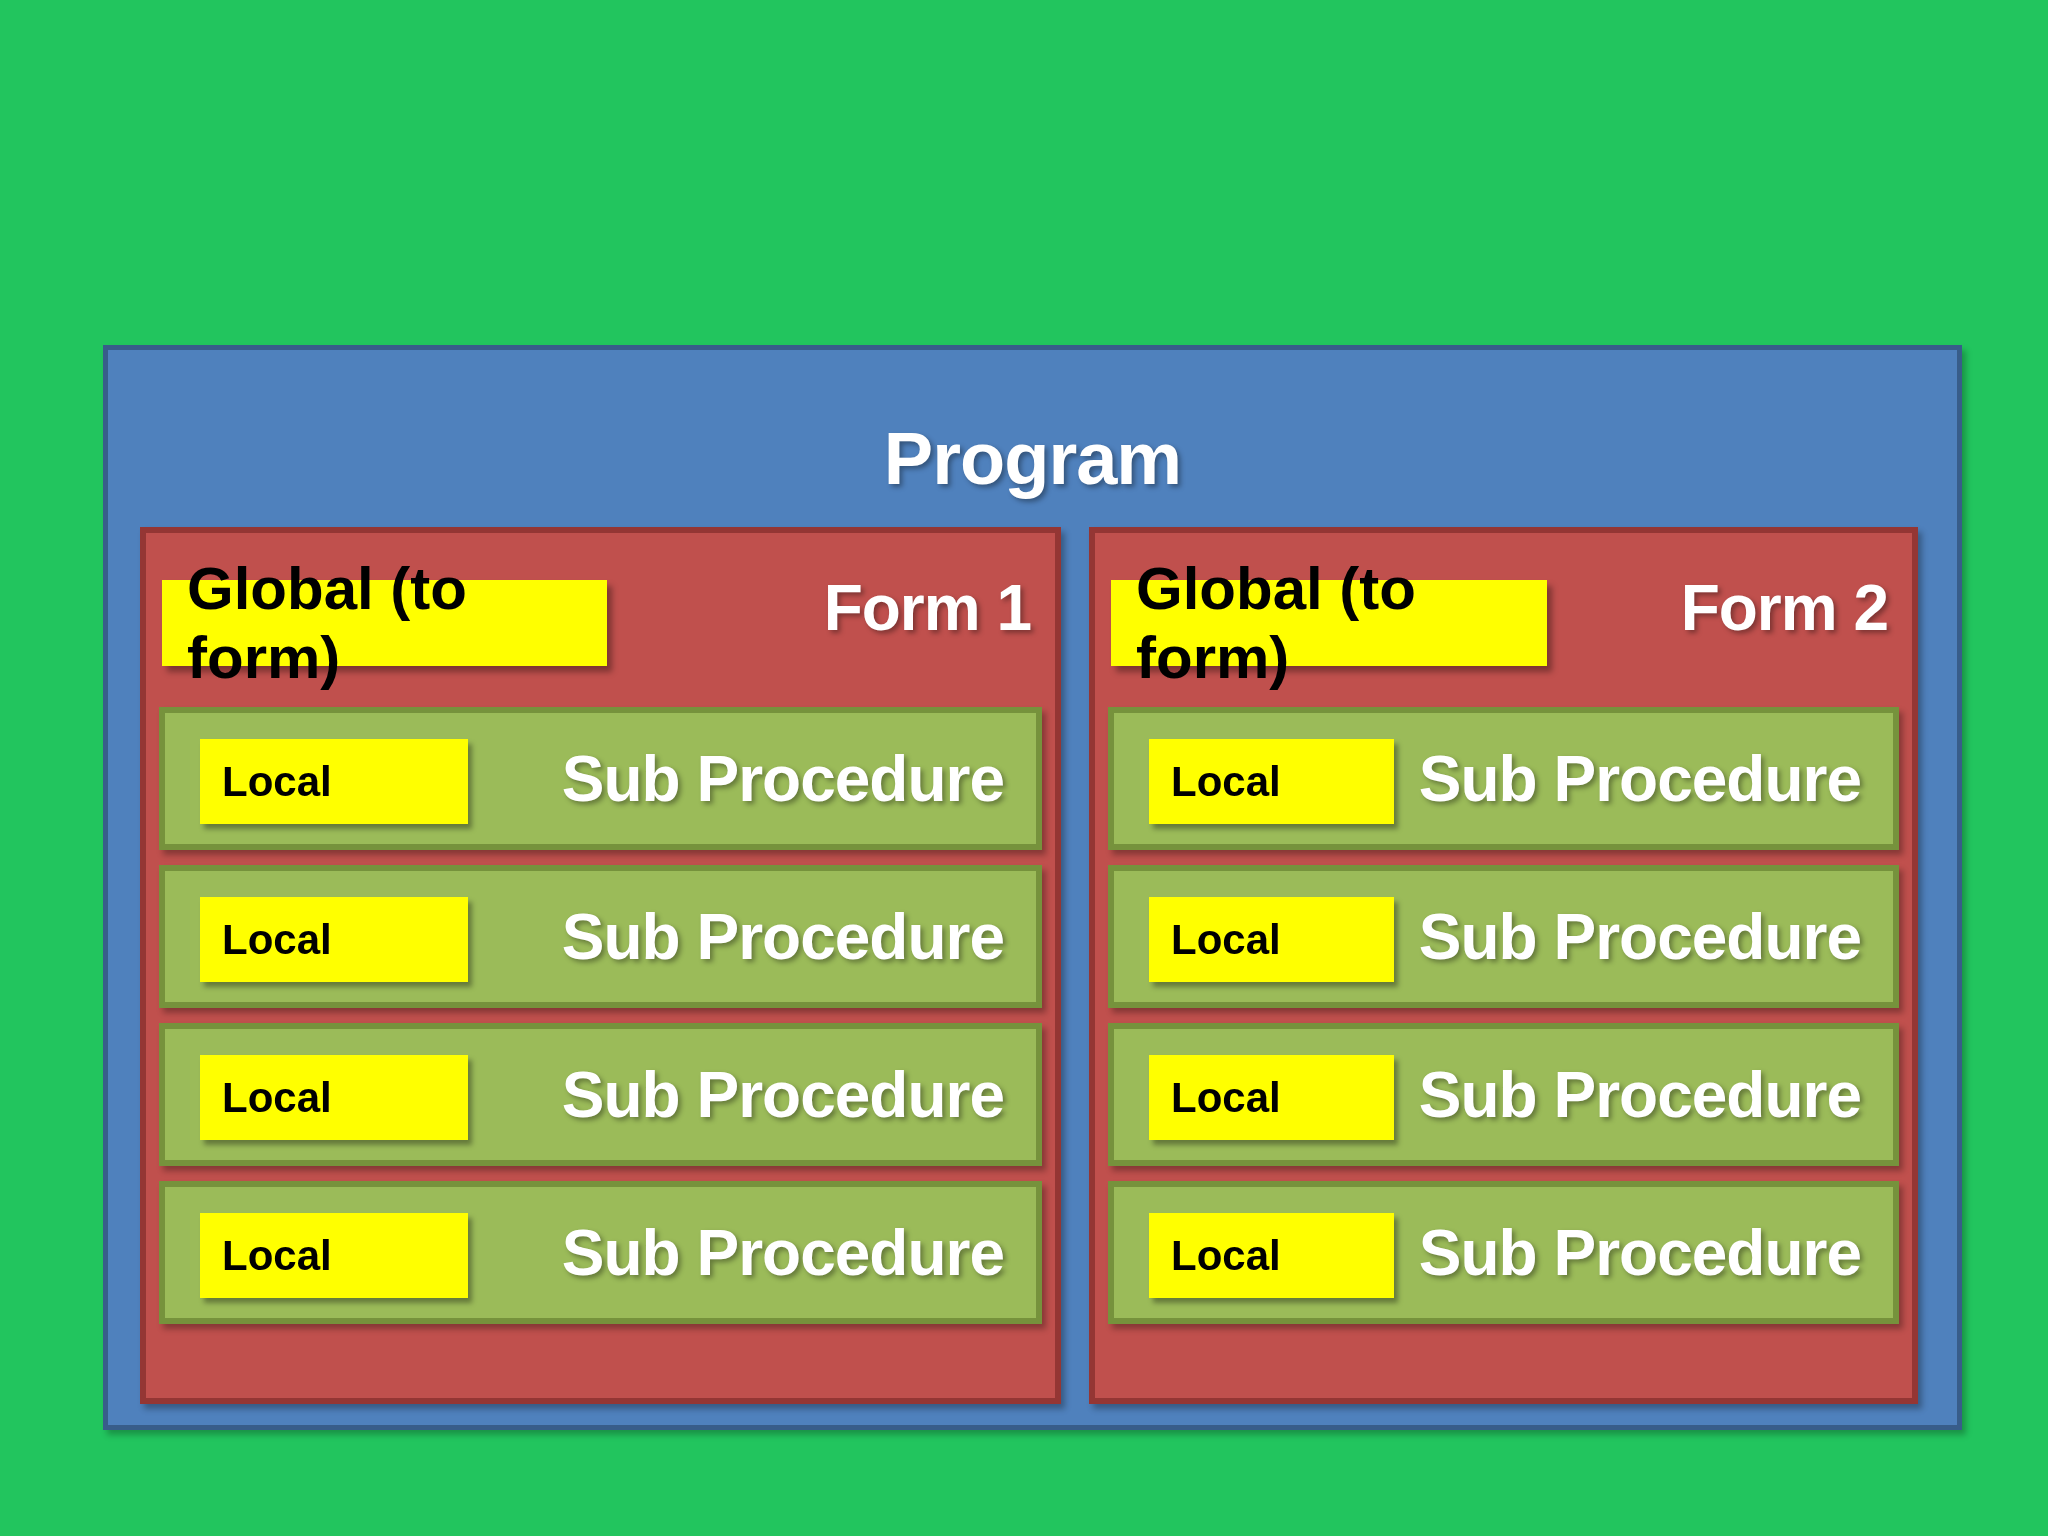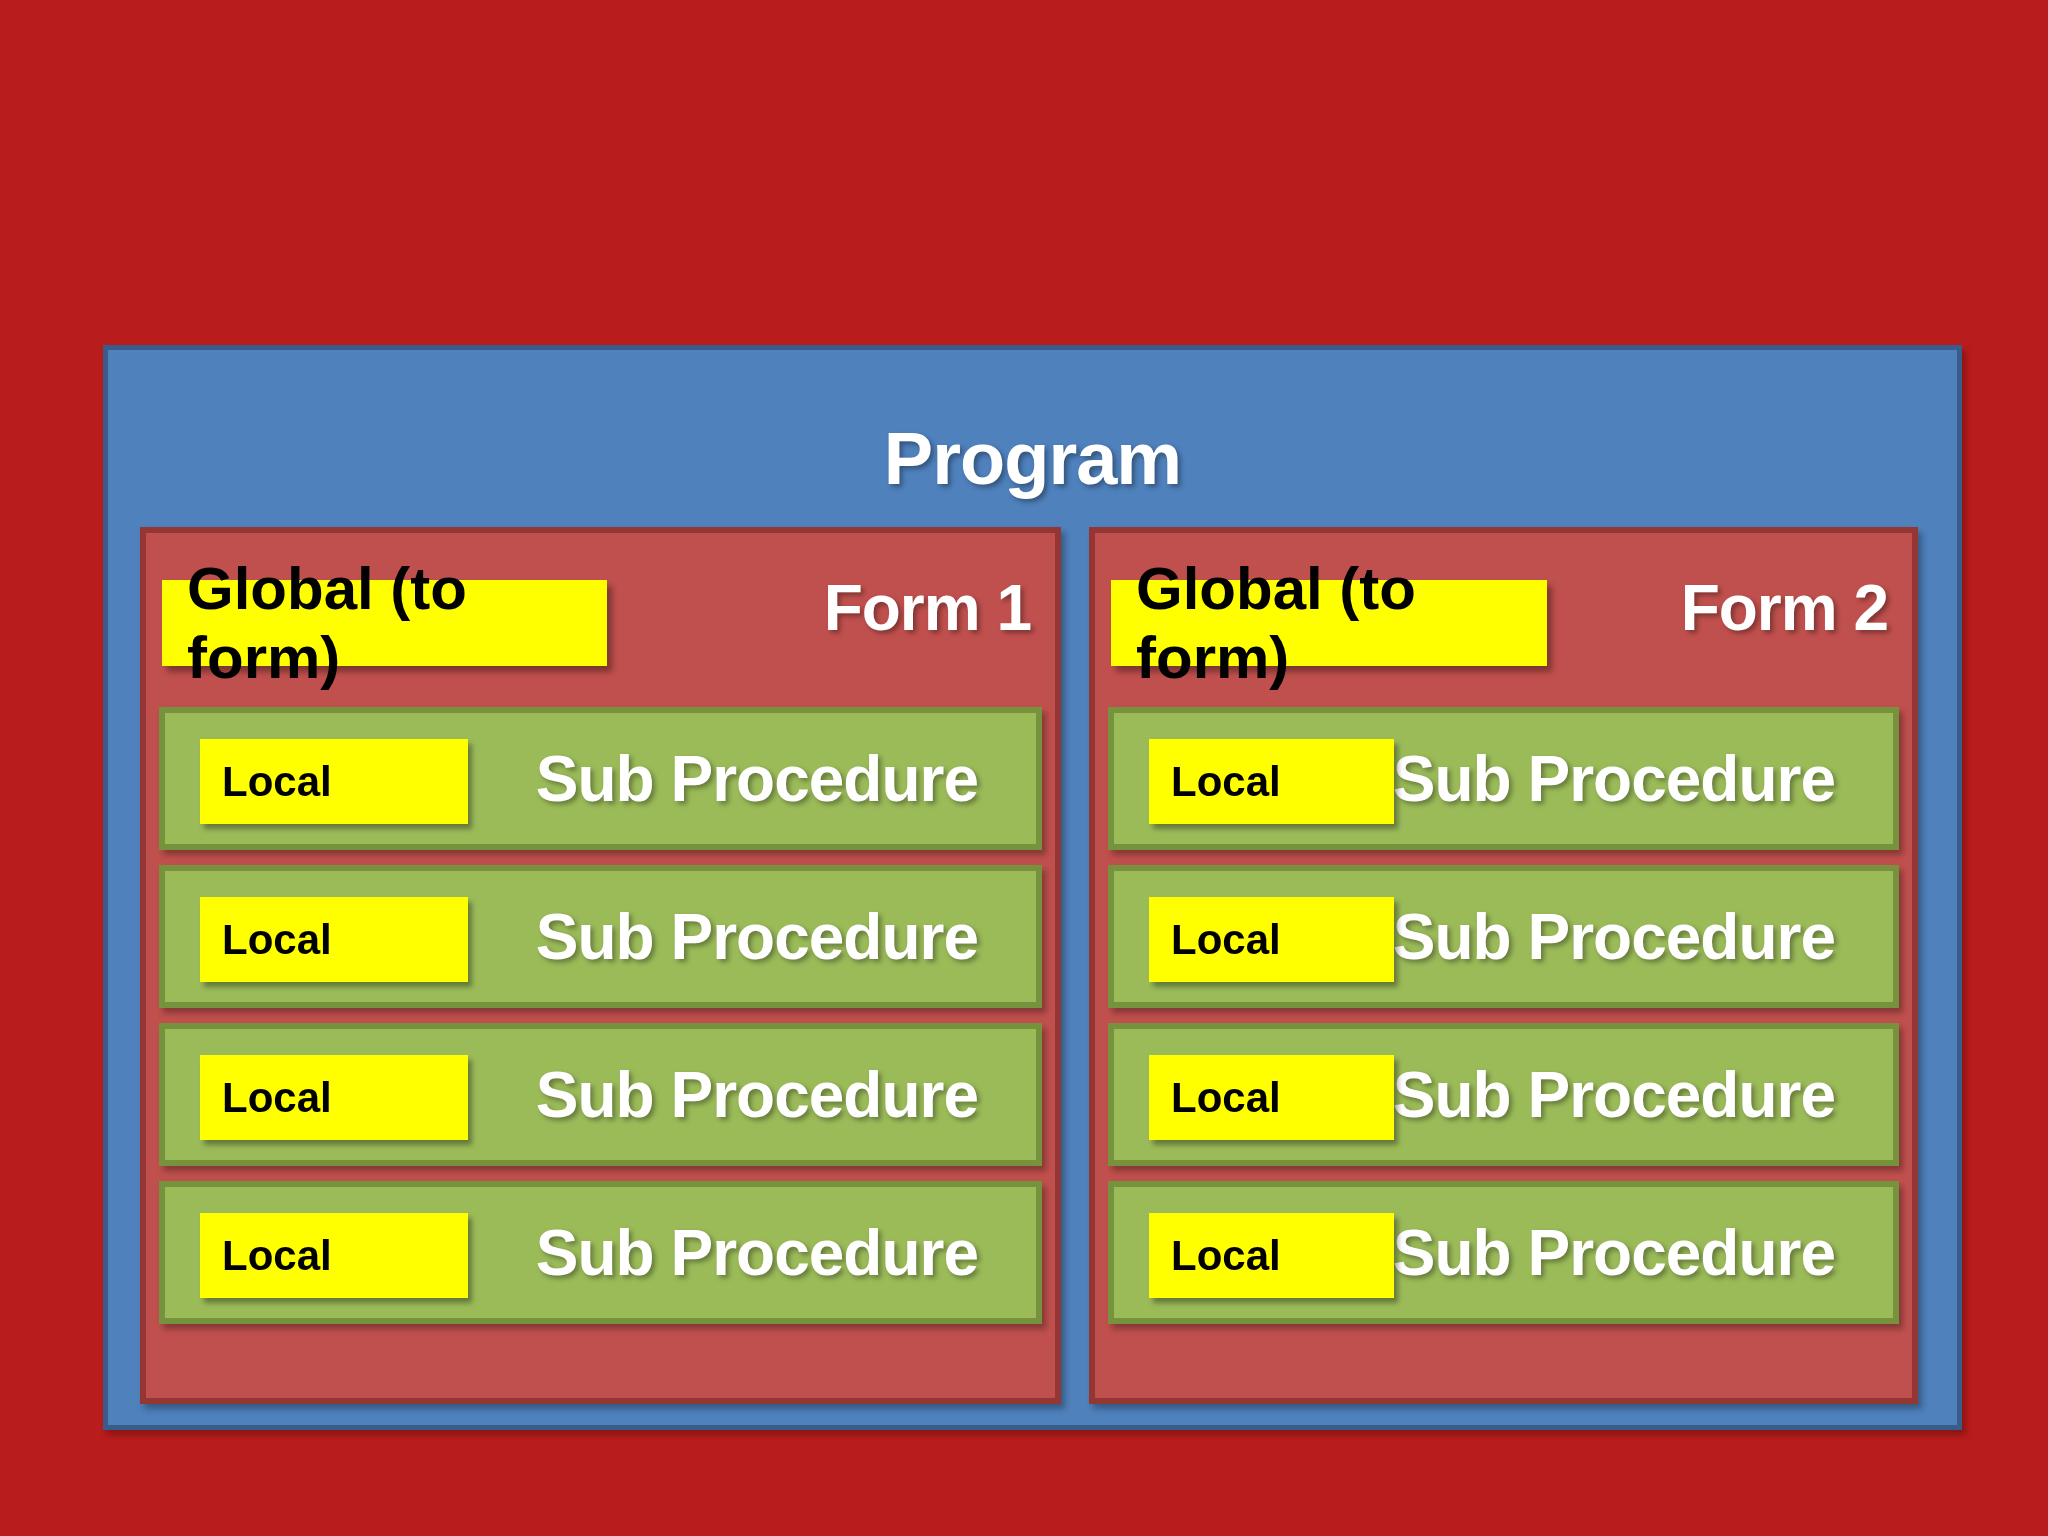--- a/index.html
+++ b/index.html
@@ -4,21 +4,21 @@
 <style>
   html, body {
     margin: 0;
     padding: 0;
     background: #ffffff;
   }
   .canvas {
     position: relative;
     width: 2048px;
     height: 1536px;
-    background: #b91c1c;
+    background: #22c55e;
     overflow: hidden;
     font-family: "Liberation Sans", sans-serif;
     font-weight: bold;
   }
 
   
   .program-box {
     position: absolute;
     left: 103px;
     top: 345px;
@@ -98,21 +98,21 @@
     left: 13px;
     right: 13px;
     height: 143px;
     background: #9BBB59;
     border: 6px solid #76923C;
     box-sizing: border-box;
     box-shadow: 4px 5px 6px rgba(0,0,0,0.3);
     display: flex;
     align-items: center;
     justify-content: flex-end;
-    padding-right: 58px;
+    padding-right: 32px;
   }
   .row-1 { top: 174px; }
   .row-2 { top: 332px; }
   .row-3 { top: 490px; }
   .row-4 { top: 648px; }
 
   .sub-label {
     color: #ffffff;
     font-size: 64px;
     letter-spacing: -1px;

